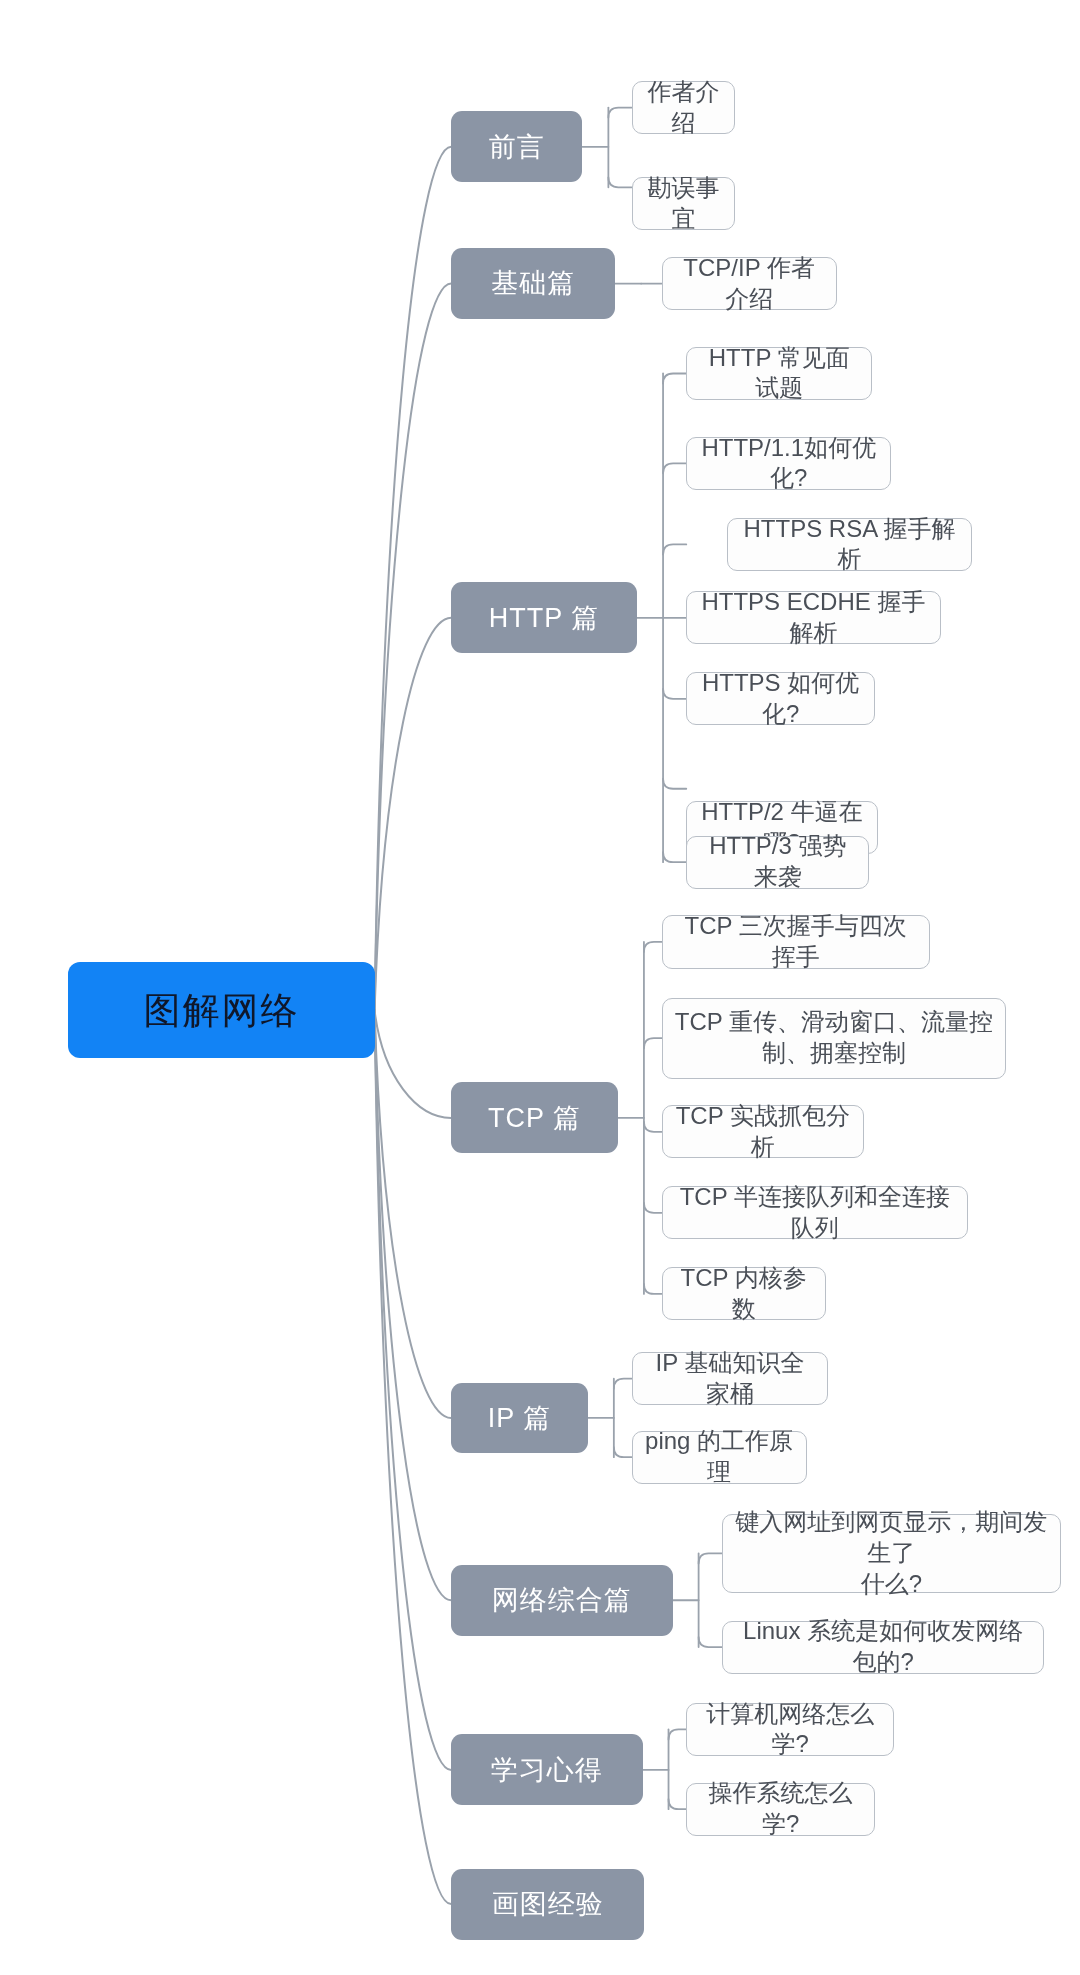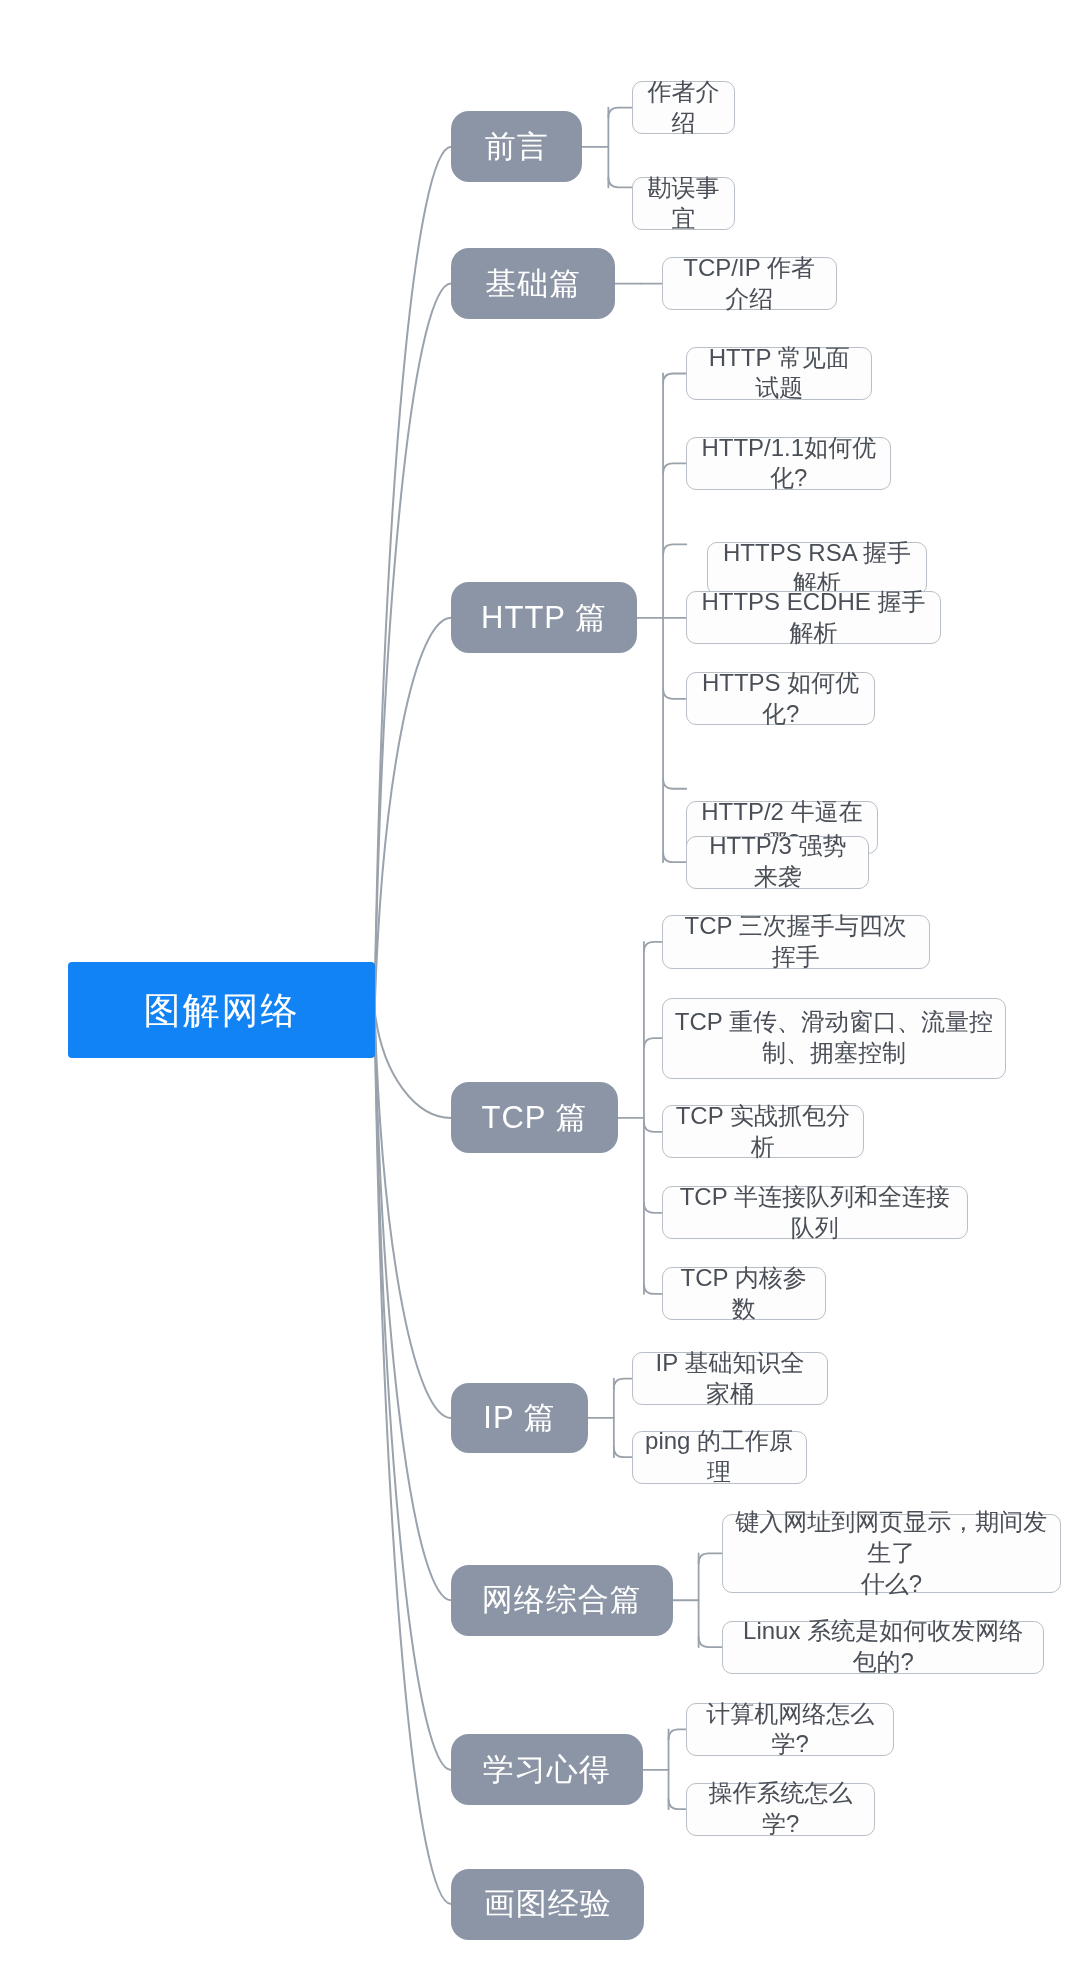--- a/index.html
+++ b/index.html
@@ -30,32 +30,32 @@
     box-sizing: border-box;
     display: flex;
     align-items: center;
     justify-content: center;
     text-align: center;
     line-height: 1.28;
     white-space: pre-line;
   }
   .node.root {
     background: #1283f5;
-    color: #ffffff;
-    border-radius: 4px;
+    color: #0f172a;
+    border-radius: 12px;
     font-size: 37px;
     letter-spacing: 2px;
     font-weight: 500;
     font-family: Liberation Serif, serif;
   }
   .node.branch {
     background: #8b95a5;
     color: #ffffff;
-    border-radius: 18px;
-    font-size: 31px;
+    border-radius: 11px;
+    font-size: 27px;
     letter-spacing: 1px;
   }
   .node.leaf {
     background: #fdfdfd;
     color: #4a4f57;
     border: 1.6px solid #b9bfc7;
     border-radius: 10px;
     font-size: 24px;
     padding: 0 12px;
   }
@@ -111,21 +111,21 @@
   <div id="nodes">
       <div class="node root" style="left: 68.3544px; top: 962.179px; width: 306.228px; height: 96.2179px;">图解网络</div>
       <div class="node branch" style="left: 451.139px; top: 111.41px; width: 131.241px; height: 70.8974px;">前言</div>
       <div class="node leaf" style="left: 631.595px; top: 81.0256px; width: 103.899px; height: 53.1731px;">作者介绍</div>
       <div class="node leaf" style="left: 631.595px; top: 177px; width: 103.899px; height: 53.1731px;">勘误事宜</div>
       <div class="node branch" style="left: 451.139px; top: 248.141px; width: 164.051px; height: 70.8974px;">基础篇</div>
       <div class="node leaf" style="left: 661.671px; top: 257.003px; width: 174.987px; height: 53.1731px;">TCP/IP 作者介绍</div>
       <div class="node branch" style="left: 451.139px; top: 582.372px; width: 185.924px; height: 70.8974px;">HTTP 篇</div>
       <div class="node leaf" style="left: 686.278px; top: 346.891px; width: 185.924px; height: 53.1731px;">HTTP 常见面试题</div>
       <div class="node leaf" style="left: 686.278px; top: 436.779px; width: 205.063px; height: 53.1731px;">HTTP/1.1如何优化?</div>
-      <div class="node leaf" style="left: 707px; top: 517.804px; width: 220px; height: 53.1731px; margin-top: 24px;">HTTPS RSA 握手解析</div>
+      <div class="node leaf" style="left: 727px; top: 517.804px; width: 245px; height: 53.1731px;">HTTPS RSA 握手解析</div>
       <div class="node leaf" style="left: 686.278px; top: 591.234px; width: 254.278px; height: 53.1731px;">HTTPS ECDHE 握手解析</div>
       <div class="node leaf" style="left: 686.278px; top: 672.26px; width: 188.658px; height: 53.1731px;">HTTPS 如何优化?</div>
       <div class="node leaf" style="left: 686.278px; top: 762.147px; width: 191.392px; height: 53.1731px; margin-top: 39px;">HTTP/2 牛逼在哪?</div>
       <div class="node leaf" style="left: 686.278px; top: 835.577px; width: 183.19px; height: 53.1731px;">HTTP/3 强势来袭</div>
       <div class="node branch" style="left: 451.139px; top: 1082.45px; width: 166.785px; height: 70.8974px;">TCP 篇</div>
       <div class="node leaf" style="left: 661.671px; top: 915.337px; width: 267.949px; height: 53.1731px;">TCP 三次握手与四次挥手</div>
       <div class="node leaf" style="left: 661.671px; top: 997.628px; width: 344.506px; height: 81.0256px;">TCP 重传、滑动窗口、流量控
 制、拥塞控制</div>
       <div class="node leaf" style="left: 661.671px; top: 1105.24px; width: 202.329px; height: 53.1731px;">TCP 实战抓包分析</div>
       <div class="node leaf" style="left: 661.671px; top: 1186.27px; width: 306.228px; height: 53.1731px;">TCP 半连接队列和全连接队列</div>

